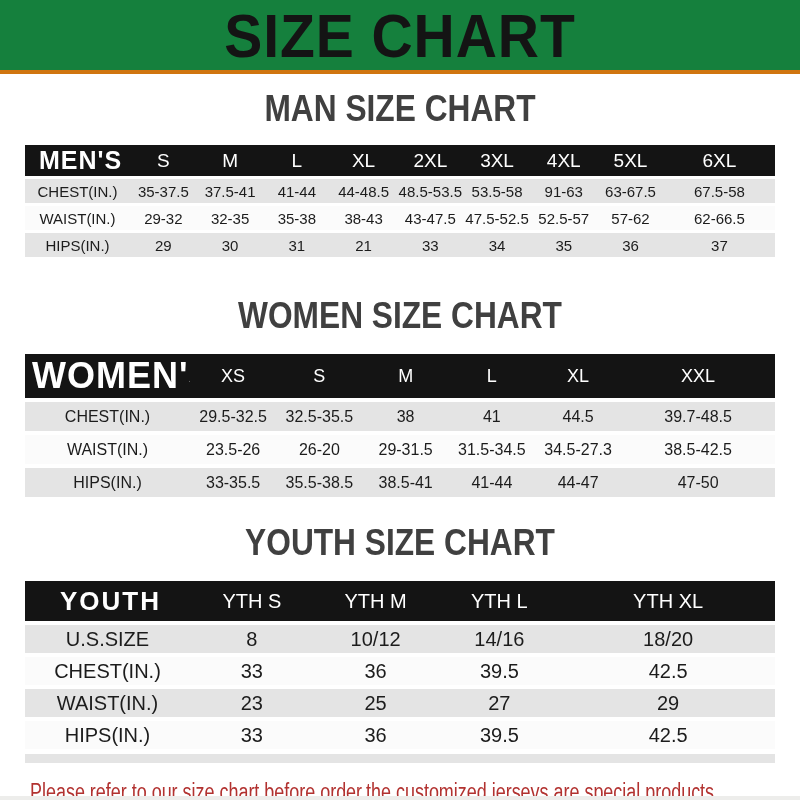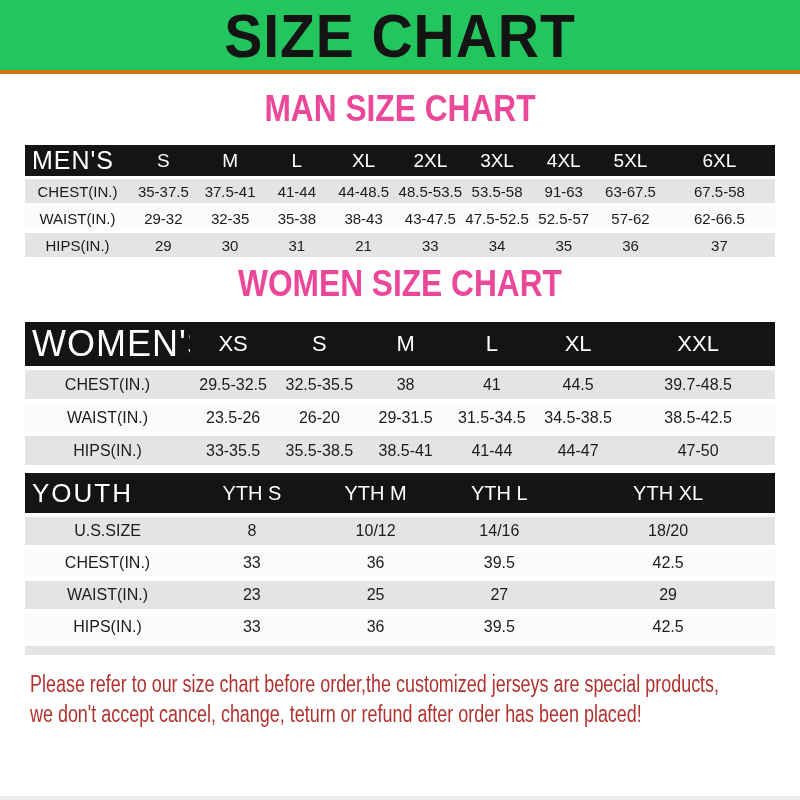--- a/index.html
+++ b/index.html
@@ -3,66 +3,66 @@
 <meta charset="utf-8">
 <style>
   html,body{margin:0;padding:0;background:#ffffff;}
   body{font-family:"Liberation Sans","DejaVu Sans",sans-serif;}
   .page{
     position:relative;width:800px;height:800px;background:#ffffff;
     overflow:hidden;border-bottom:4px solid #ededeb;box-sizing:border-box;
   }
   
   .banner{
-    height:70px;background:#22c55e;border-bottom:4px solid #d0750f;
+    height:70px;background:#15803d;border-bottom:4px solid #d0750f;
     display:flex;align-items:center;justify-content:center;
   }
   .banner-title{
     font-size:62px;font-weight:bold;color:#141414;letter-spacing:1px;
     transform:scaleX(0.92) scaleY(0.98);transform-origin:center;
     white-space:nowrap;line-height:1;padding-top:2px;
   }
   
   .section-heading{
-    text-align:center;font-weight:bold;color:#ec4899;font-size:36px;
+    text-align:center;font-weight:bold;color:#404040;font-size:36px;
     line-height:1;white-space:nowrap;
   }
   .section-heading > span{display:inline-block;transform:scaleX(0.88);transform-origin:center;}
   .h-men{margin-top:17px;margin-bottom:15px;}
-  .h-women{margin-top:6px;margin-bottom:16px;}
+  .h-women{margin-top:38px;margin-bottom:16px;}
   .h-youth{margin-top:24px;margin-bottom:16px;}
   
   table.size-table{
     width:750px;margin-left:25px;table-layout:fixed;
     border-collapse:separate;border-spacing:0 4px;
   }
   table.size-table thead th{
     background:#141414;color:#ffffff;font-weight:normal;
     text-align:center;white-space:nowrap;overflow:hidden;
   }
   table.size-table thead th:first-child{
-    text-align:left;font-weight:normal;padding-left:7px;letter-spacing:1px;
+    text-align:center;font-weight:bold;padding-left:7px;letter-spacing:1px;
   }
   table.size-table tbody td{
     background:#e4e4e4;color:#1c1c1c;text-align:center;white-space:nowrap;
   }
   table.size-table tbody tr:nth-child(even) td{background:#fbfbfb;}
   
   table.t-men{border-spacing:0 3px;}
   table.t-men thead th{height:29px;font-size:19px;}
   table.t-men thead th:first-child{font-size:25px;}
   table.t-men tbody td{height:22px;font-size:15px;}
   
-  table.t-women thead th{height:42px;font-size:22px;}
+  table.t-women thead th{height:42px;font-size:18px;}
   table.t-women thead th:first-child{font-size:36px;margin-top:44px;}
   table.t-women tbody td{height:27px;font-size:16px;}
   
   table.t-youth thead th{height:38px;font-size:20px;margin-top:36px;}
   table.t-youth thead th:first-child{font-size:26px;letter-spacing:2px;}
-  table.t-youth tbody td{height:26px;font-size:16px;}
+  table.t-youth tbody td{height:26px;font-size:20px;}
   .youth-bottom-strip{
     width:750px;height:9px;margin-left:25px;margin-top:1px;background:#e4e4e4;
   }
   
   .footer-note{margin:14px 0 0 30px;color:#b23230;}
   .footer-line{
     font-size:23px;line-height:30px;white-space:nowrap;
     transform:scaleX(0.78);transform-origin:left center;
   }
 </style>
@@ -180,35 +180,38 @@
           <td>41</td>
           <td>44.5</td>
           <td>39.7-48.5</td>
         </tr>
         <tr>
           <td>WAIST(IN.)</td>
           <td>23.5-26</td>
           <td>26-20</td>
           <td>29-31.5</td>
           <td>31.5-34.5</td>
-          <td>34.5-38.5</td>
+          <td>34.5-27.3</td>
           <td>38.5-42.5</td>
         </tr>
         <tr>
           <td>HIPS(IN.)</td>
           <td>33-35.5</td>
           <td>35.5-38.5</td>
           <td>38.5-41</td>
           <td>41-44</td>
           <td>44-47</td>
           <td>47-50</td>
         </tr>
       </tbody>
     </table>
 
+  <div class="section-heading h-youth">
+    <span>YOUTH SIZE CHART</span>
+  </div>
 
   <table class="size-table t-youth">
     <colgroup>
       <col style="width:22%">
         <col style="width:16.5%">
         <col style="width:16.5%">
       <col style="width:16.5%">
         <col style="width:28.5%">
     </colgroup>
   <thead>

